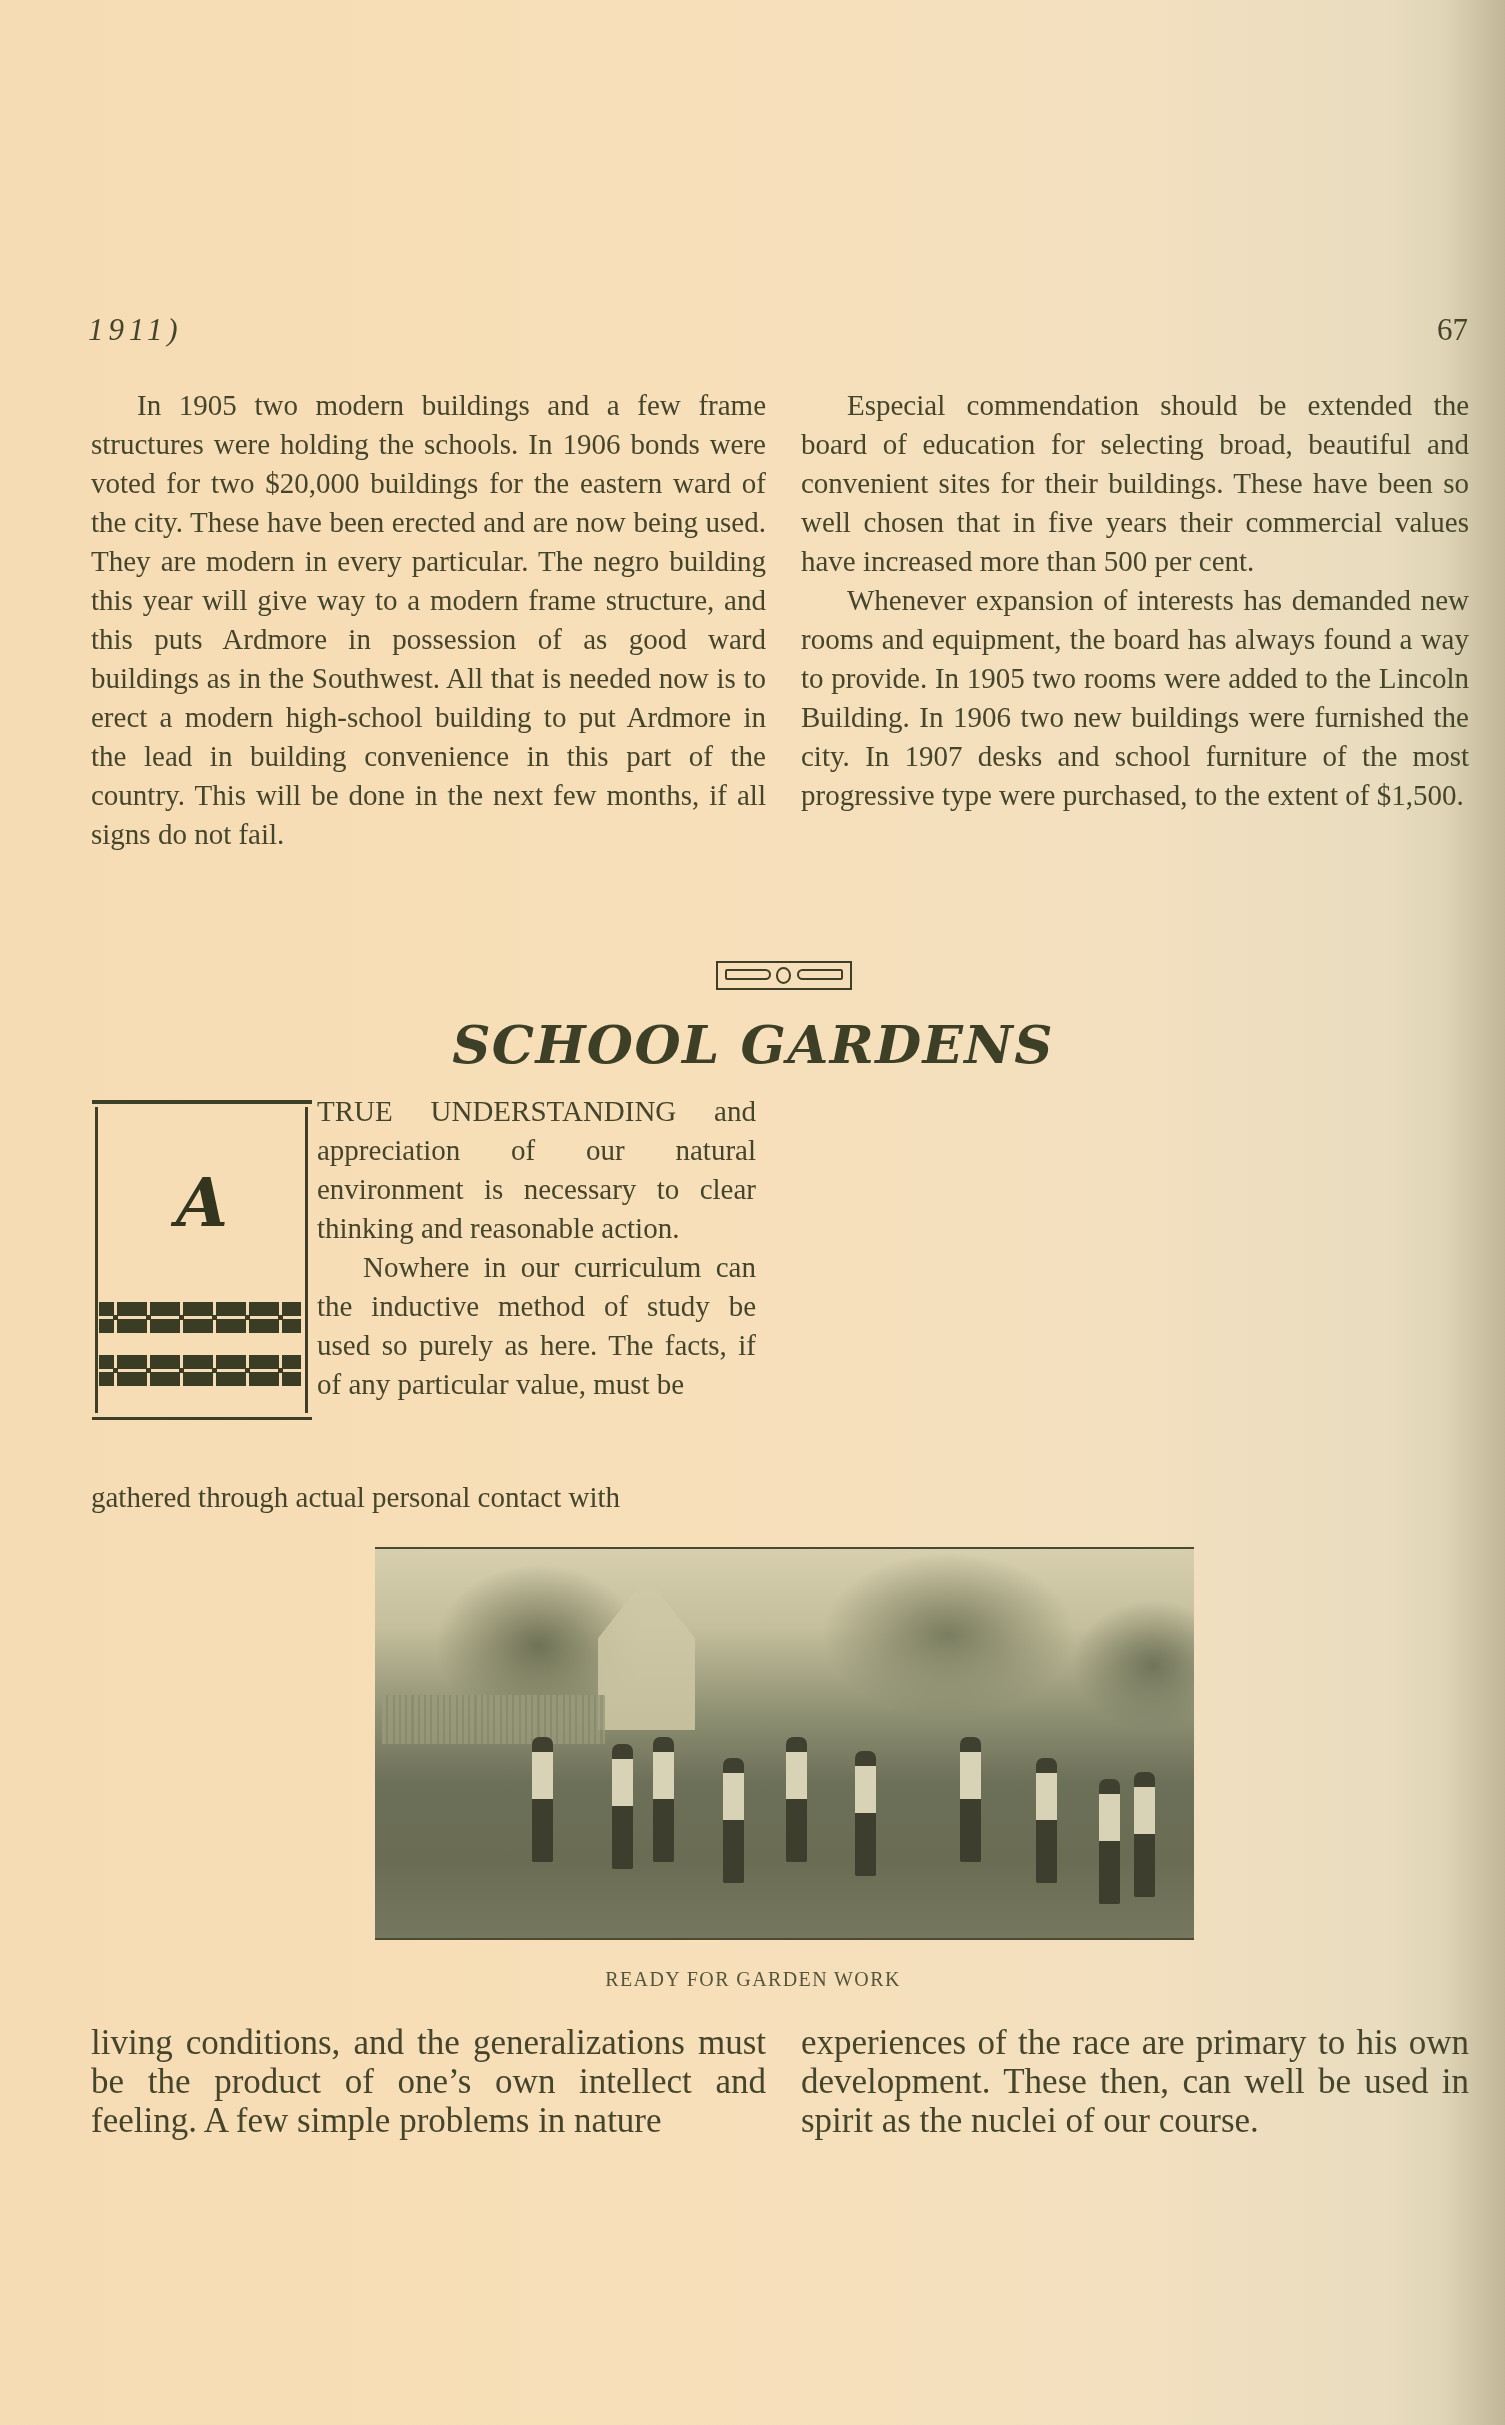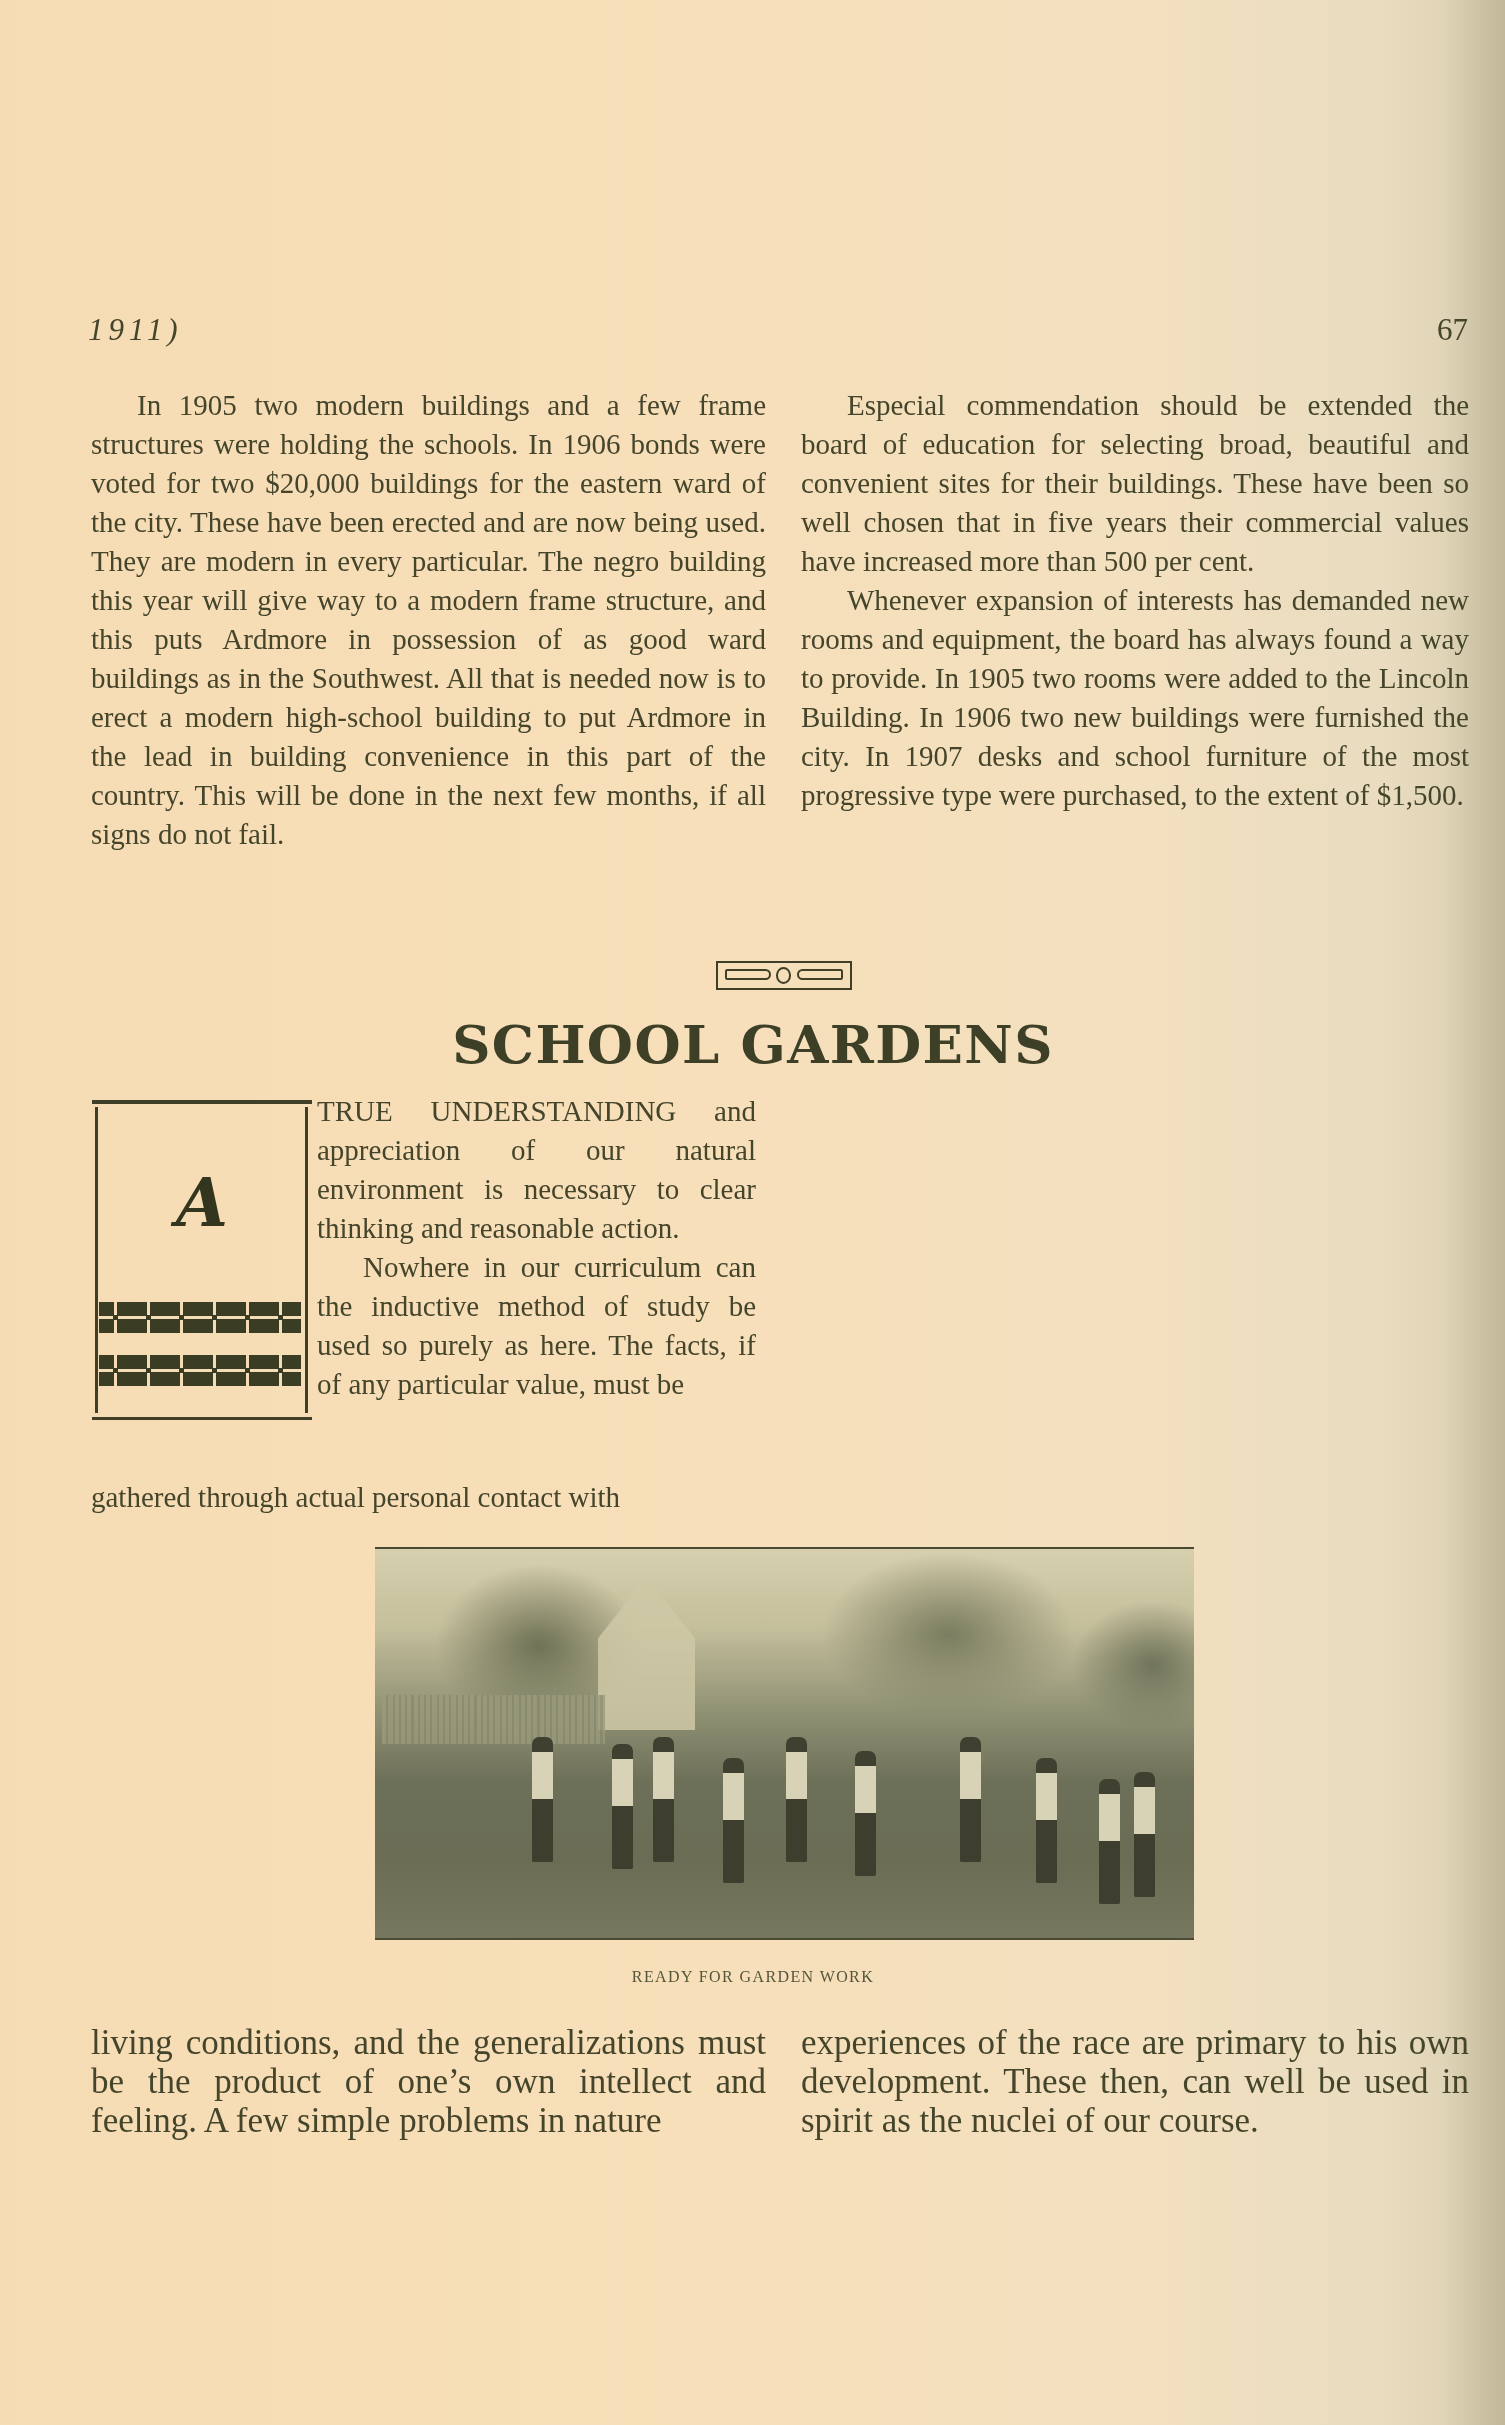--- a/index.html
+++ b/index.html
@@ -21,21 +21,21 @@
   .col p.indent { text-indent:46px; }
   .col1 { left:91px; top:386px; width:675px; }
   .col2 { left:801px; top:386px; width:668px; }
   .ornament { position:absolute; left:716px; top:961px; width:136px; height:29px;
     border:2.1px solid #3f3f28; box-sizing:border-box; }
   .ornament .bar { position:absolute; top:6.3px; height:11px; border:2.1px solid #3f3f28; border-radius:6.3px; box-sizing:border-box; }
   .ornament .bar.l { left:7px; width:46px; border-radius:2.8px 7px 7px 2.8px; }
   .ornament .bar.r { right:7px; width:46px; border-radius:7px 2.8px 2.8px 7px; }
   .ornament .dot { position:absolute; left:58px; top:4.2px; width:15.3px; height:16.7px; border:2.1px solid #3f3f28; border-radius:50%; box-sizing:border-box; }
   .title { position:absolute; left:0; right:0; top:1013px; text-align:center; font-family:"DejaVu Serif", serif;
-    font-weight:bold; font-size:53px; color:#3d3f26; letter-spacing:1.4px; }
+    font-style:italic; font-weight:bold; font-size:53px; color:#3d3f26; letter-spacing:1.4px; }
   .dropcap { position:absolute; left:92px; top:1100px; width:220px; height:320px; }
   .dropcap .top-rule { position:absolute; left:0; top:0; width:220px; height:3.5px; background:#3f3f28; }
   .dropcap .bot-rule { position:absolute; left:0; bottom:0; width:220px; height:3.5px; background:#3f3f28; }
   .dropcap .side { position:absolute; top:7px; bottom:7px; width:2.8px; background:#3f3f28; }
   .dropcap .side.l { left:2.8px; } .dropcap .side.r { right:4.2px; }
   .dropcap .letter { position:absolute; left:0; right:0; top:63px; text-align:center; font-family:"DejaVu Serif", serif;
     font-weight:bold; font-size:67px; color:#33351f; font-style:italic; }
   .dropcap .band { position:absolute; left:7px; width:202px; height:31px;
     background:
       radial-gradient(circle at 50% 50%, #3a3c24 0 2.4px, transparent 2.8px) 0 0/33px 31px,
@@ -56,21 +56,21 @@
       radial-gradient(ellipse 22% 30% at 70% 22%, #7a7d60 0%, rgba(0,0,0,0) 70%),
       radial-gradient(ellipse 14% 24% at 95% 30%, #70745a 0%, rgba(0,0,0,0) 70%),
       linear-gradient(180deg, #d7cfae 0%, #c5bf9c 20%, #8f9174 42%, #6d7058 60%, #6a6d54 80%, #75785e 100%);
     overflow:hidden; }
   .photo .house { position:absolute; left:223px; top:28px; width:97px; height:153px; background:#cfc8a6;
     clip-path: polygon(50% 0, 100% 40%, 100% 100%, 0 100%, 0 40%); opacity:0.85; }
   .photo .fence { position:absolute; left:7px; top:146px; width:223px; height:49px;
     background: repeating-linear-gradient(90deg, #9a9a7c 0 4.2px, #8a8b6e 4.2px 6.3px); opacity:0.8; }
   .photo .figure { position:absolute; width:21px; height:125px; top:188px;
     background: linear-gradient(180deg, #3f4030 0 12%, #d8d2b6 12% 50%, #3d3e2e 50% 100%); border-radius:7px 7px 1.4px 1.4px; }
-  .caption { position:absolute; left:0; right:0; top:1968px; text-align:center; font-size:16px; letter-spacing:1.4px; color:#55553a; }
+  .caption { position:absolute; left:0; right:0; top:1968px; text-align:center; font-size:20px; letter-spacing:1.4px; color:#55553a; }
   .bcol { position:absolute; top:2023px; font-size:35px; line-height:39px; text-align:justify; }
   .bcol1 { left:91px; width:675px; }
   .bcol2 { left:801px; width:668px; }
   .bcol p { margin:0; }
 </style>
 </head>
 <body>
 
 <div class="page-shadow"></div>
 

